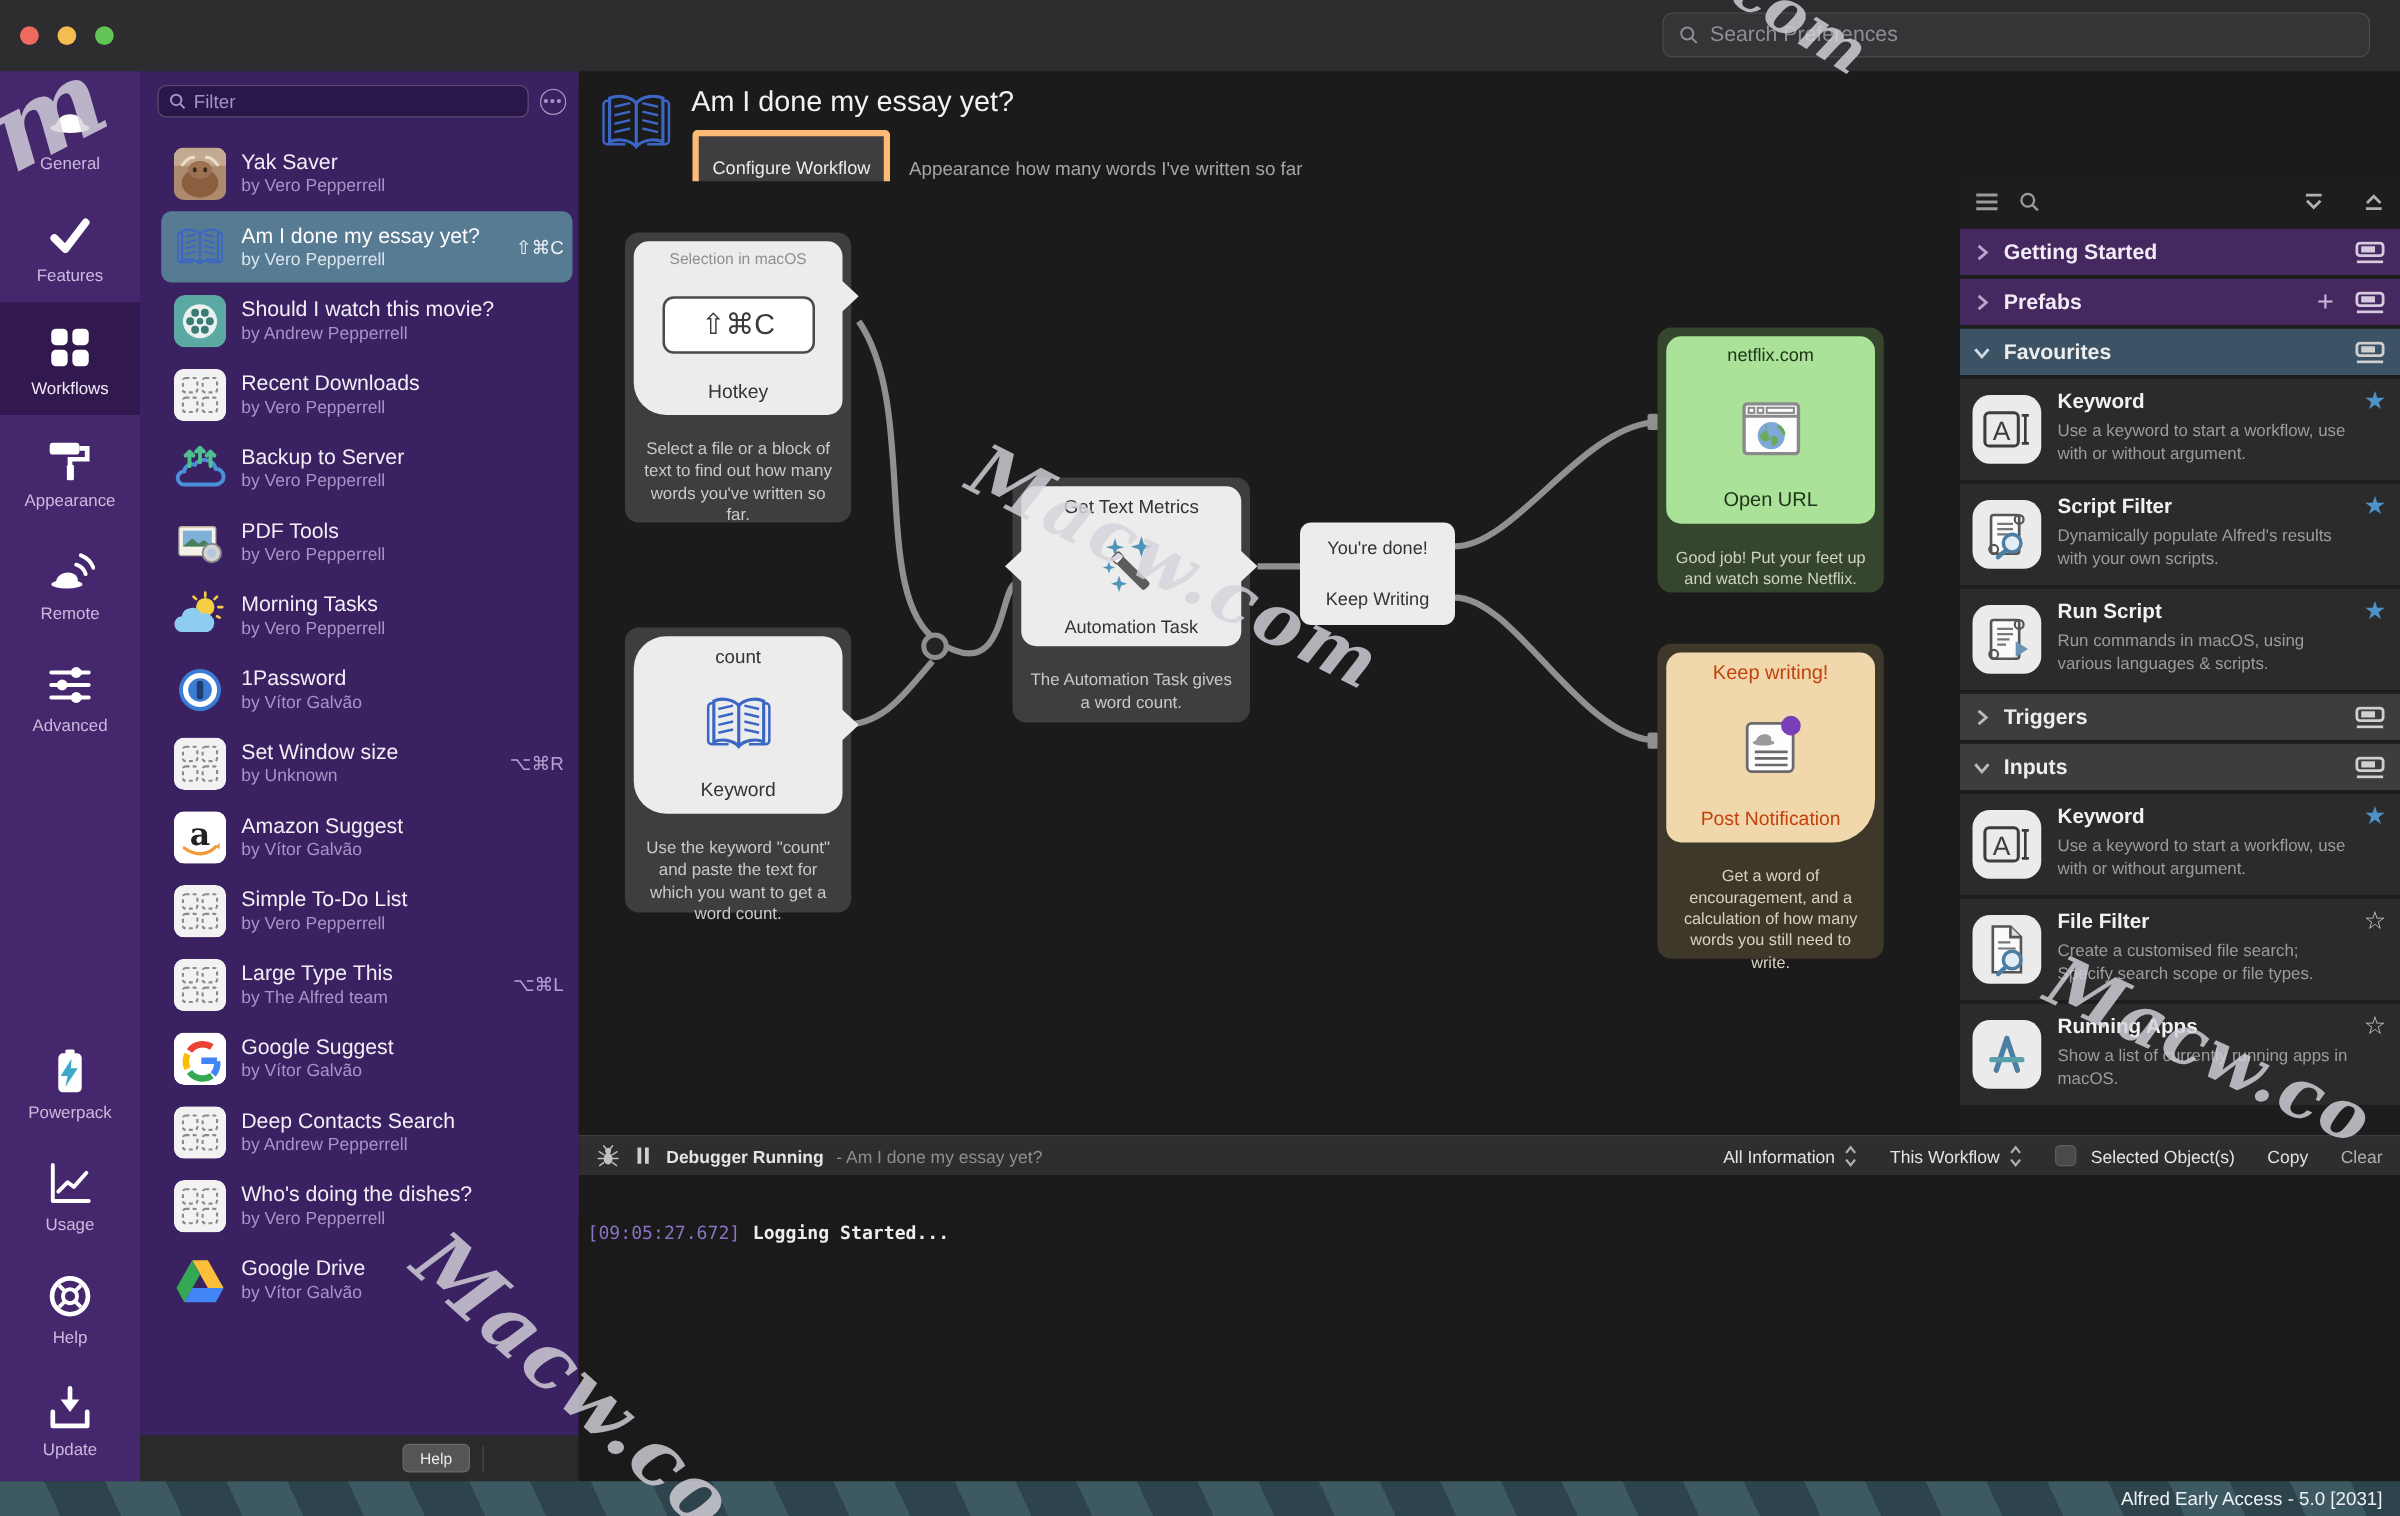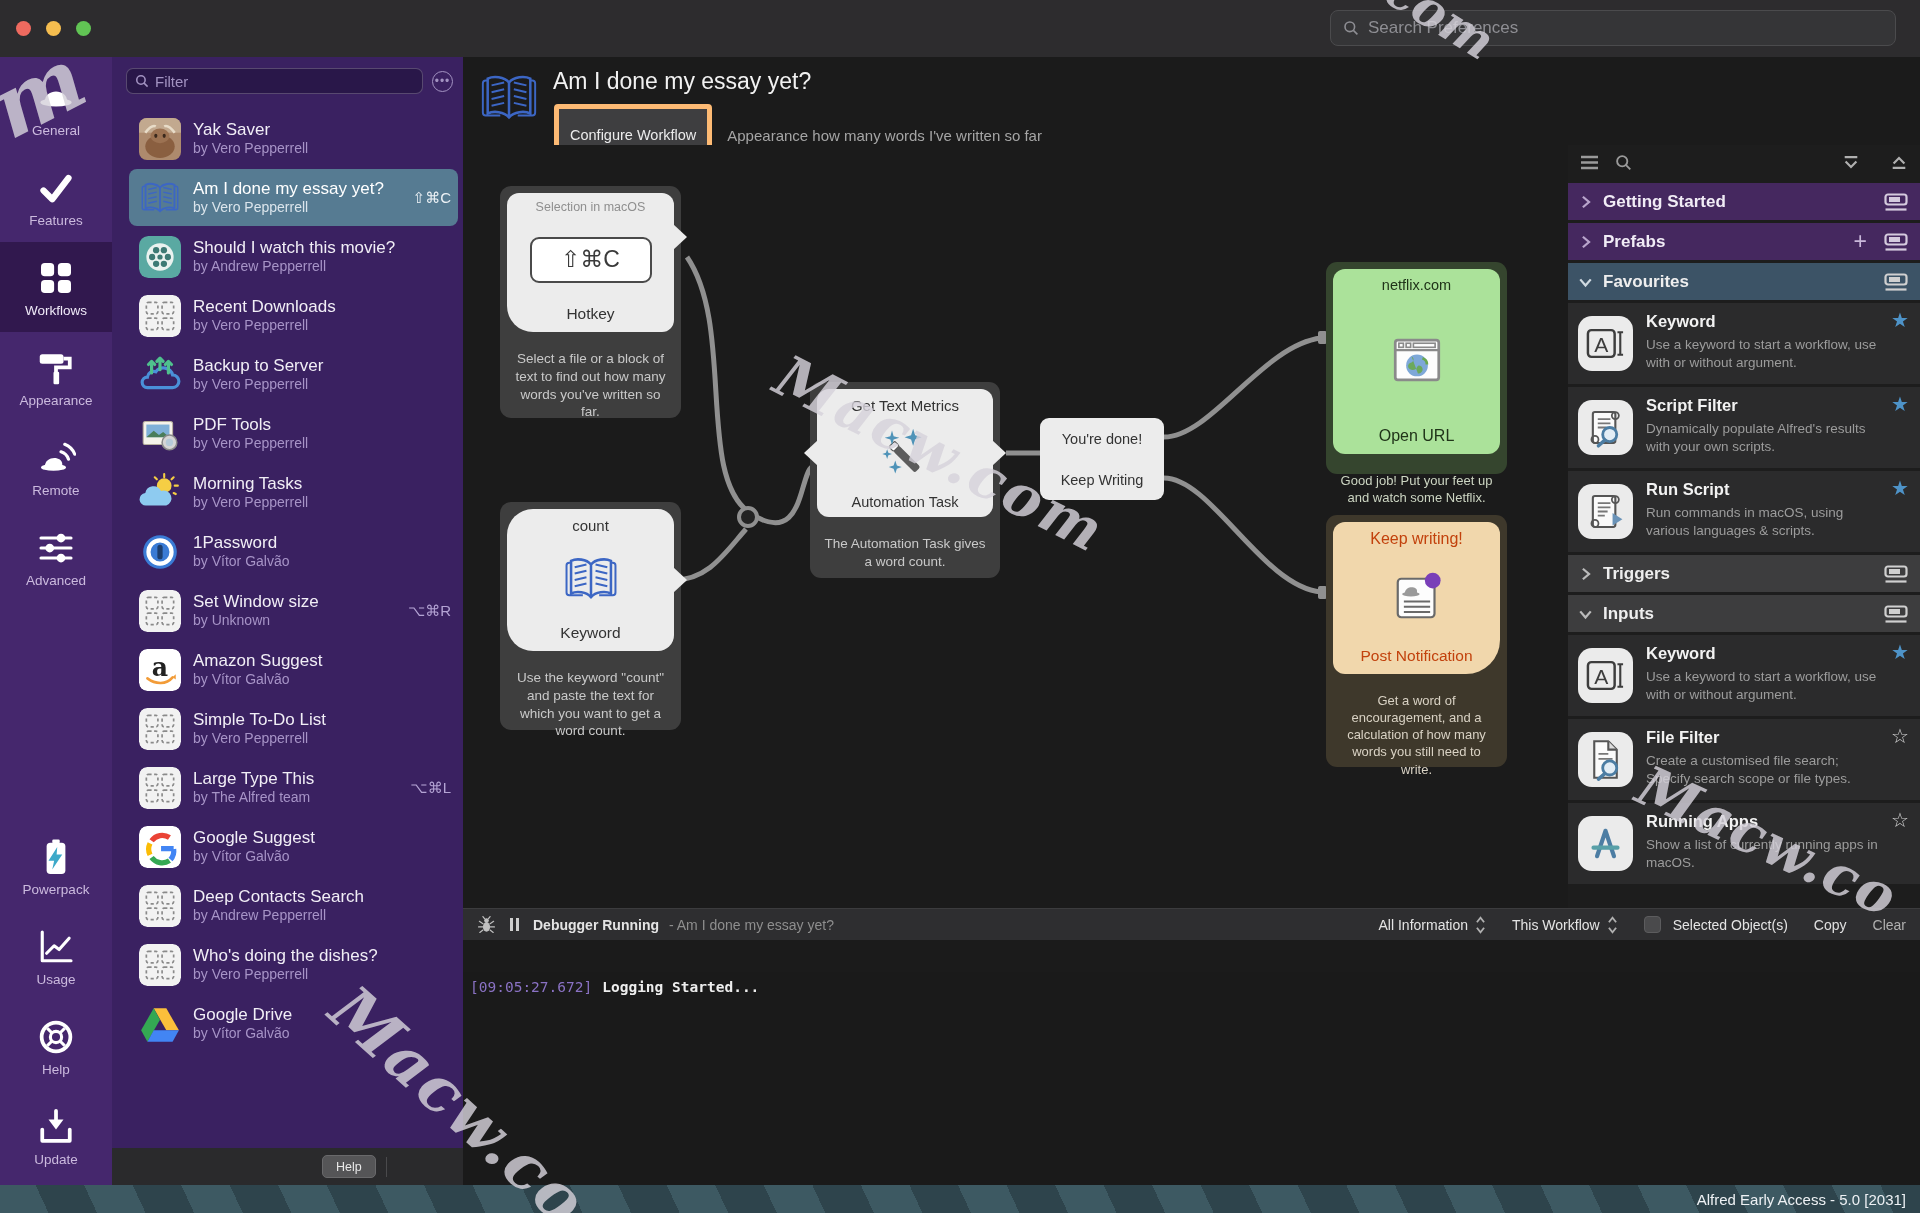--- a/index.html
+++ b/index.html
@@ -105,21 +105,21 @@
   #metrics-node .node-card::before{content:"";position:absolute;left:-13px;top:51px;
     border-top:13px solid transparent;border-bottom:13px solid transparent;border-right:14px solid #ececec;}
   #metrics-node .cicon svg{width:52px;height:52px;}
   #metrics-node .card-bottom{font-size:14.5px;margin-bottom:7px;}
 
   #outputs-card{position:absolute;left:577px;top:273px;width:124px;height:82px;background:#ececec;
     border-radius:9px;display:flex;flex-direction:column;color:#333;font-size:14.5px;}
   #outputs-card .ocell{flex:1;display:flex;align-items:center;justify-content:center;}
 
   #netflix-node{left:863px;top:117px;width:181px;height:212px;background:#35452e;}
-  #netflix-node .node-card{background:#abe29a;height:185px;width:100%;}
+  #netflix-node .node-card{background:#abe29a;height:150px;width:100%;}
   #netflix-node .card-title,#netflix-node .card-bottom{color:#203419;}
   #netflix-node .card-title{font-size:14.5px;}
   #netflix-node .card-bottom{font-size:16px;}
   #netflix-node .node-desc{color:#ccd5c2;font-size:13px;}
   #netflix-node .cicon svg{width:58px;height:58px;}
 
   #keep-node{left:863px;top:370px;width:181px;height:252px;background:#3e382b;}
   #keep-node .node-card{background:#f1d7ac;height:152px;width:100%;border-bottom-right-radius:34px;}
   #keep-node .card-title,#keep-node .card-bottom{color:#c2410c;}
   #keep-node .card-title{font-size:16px;}

